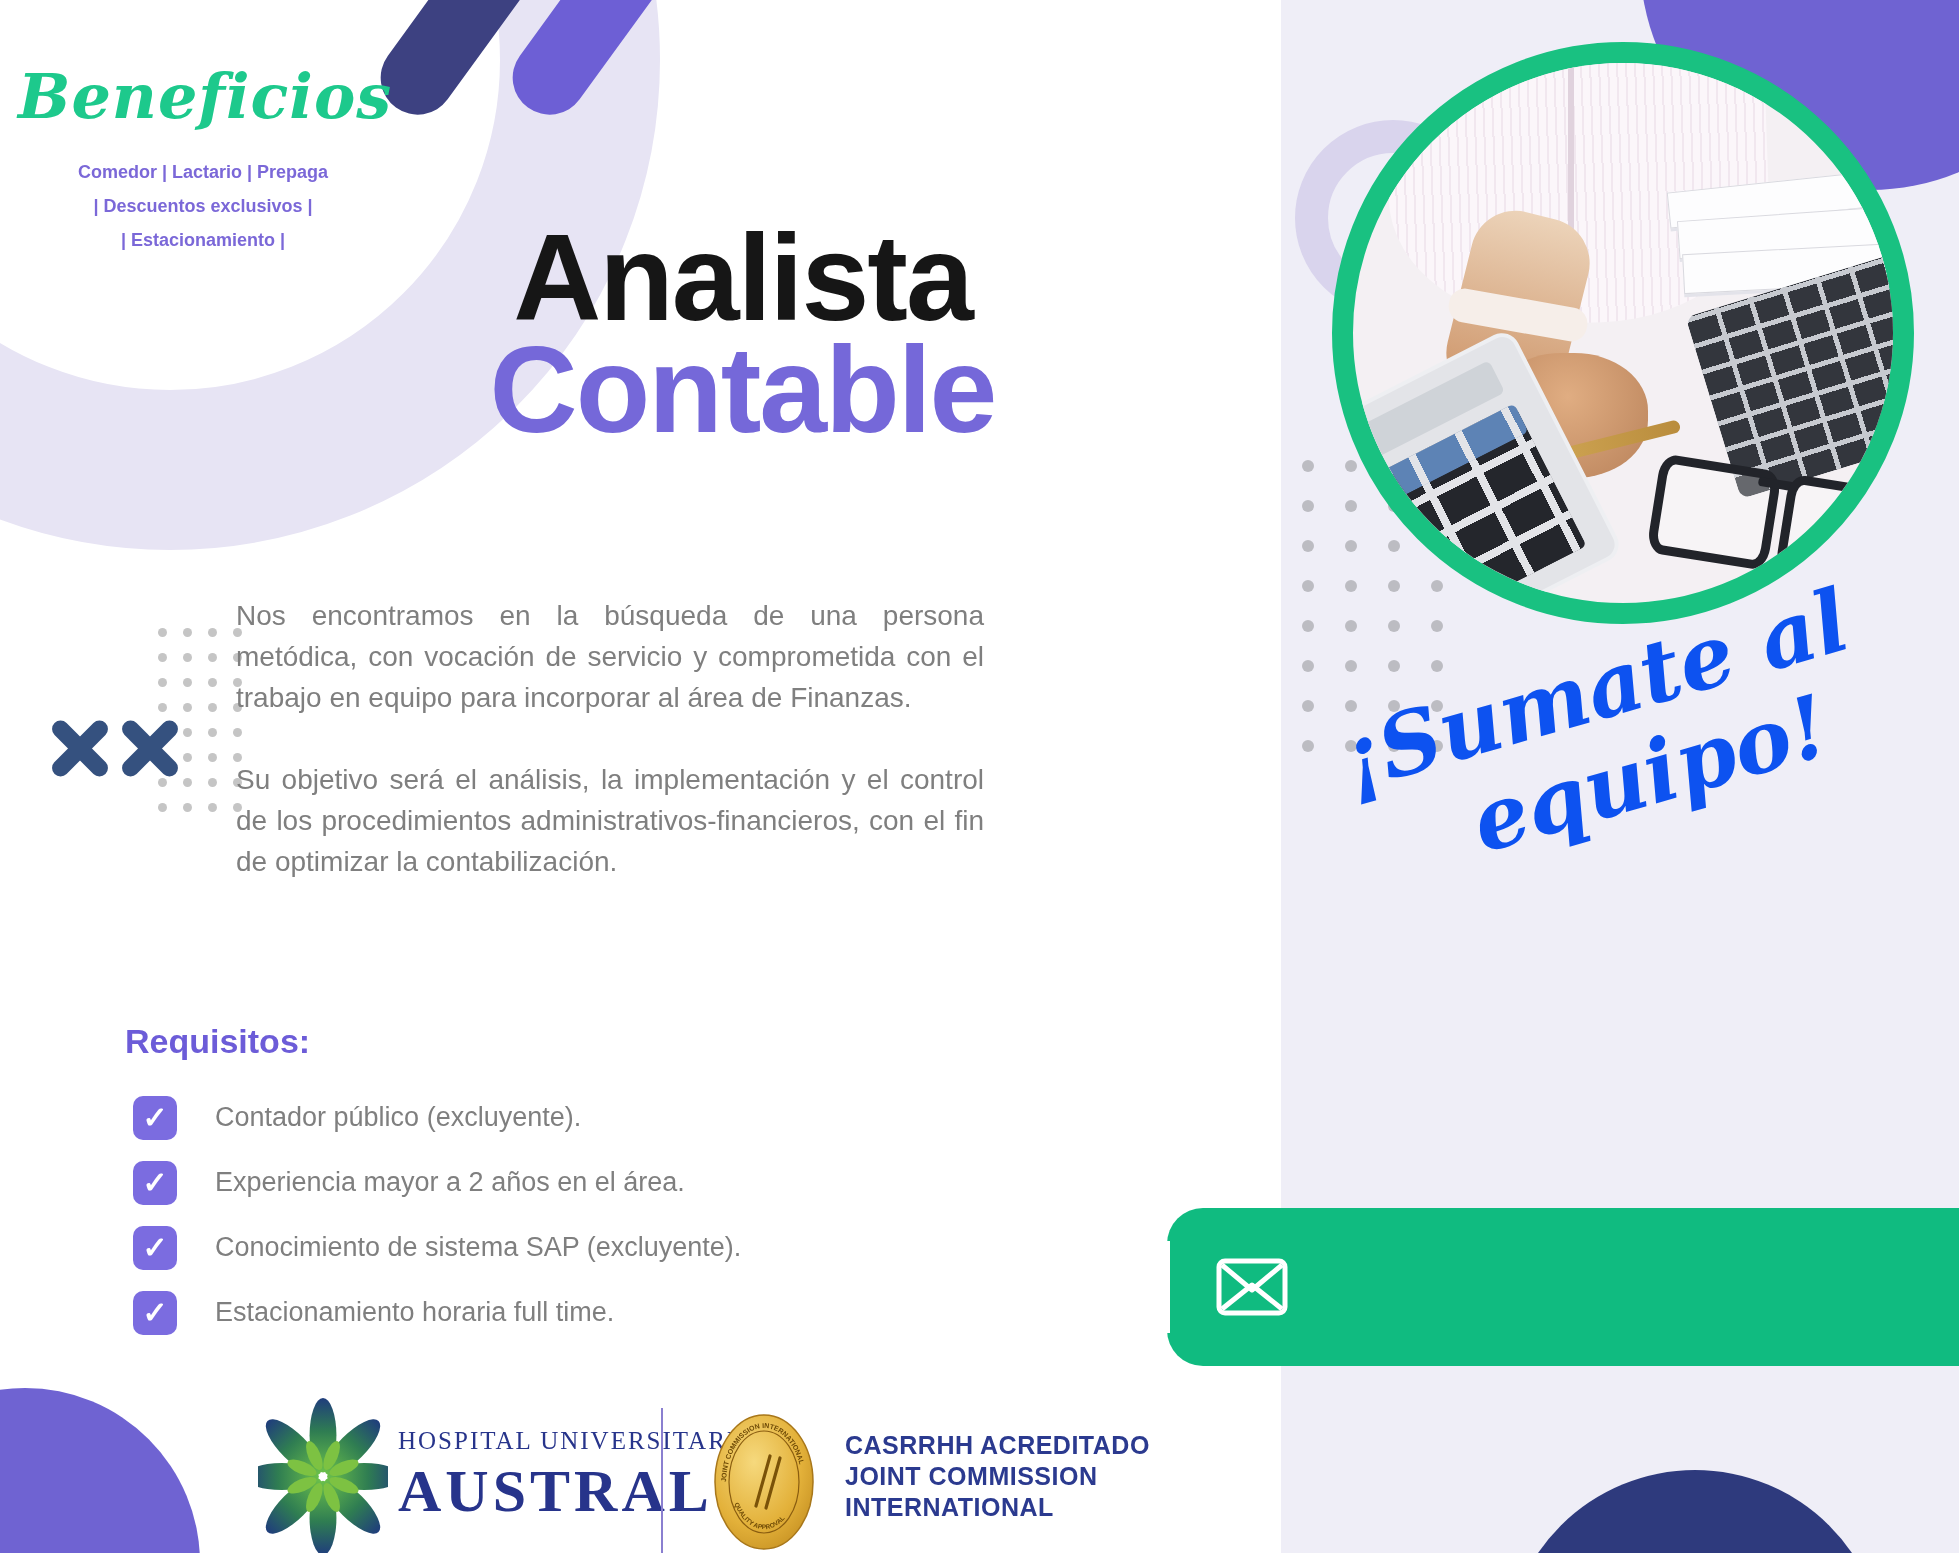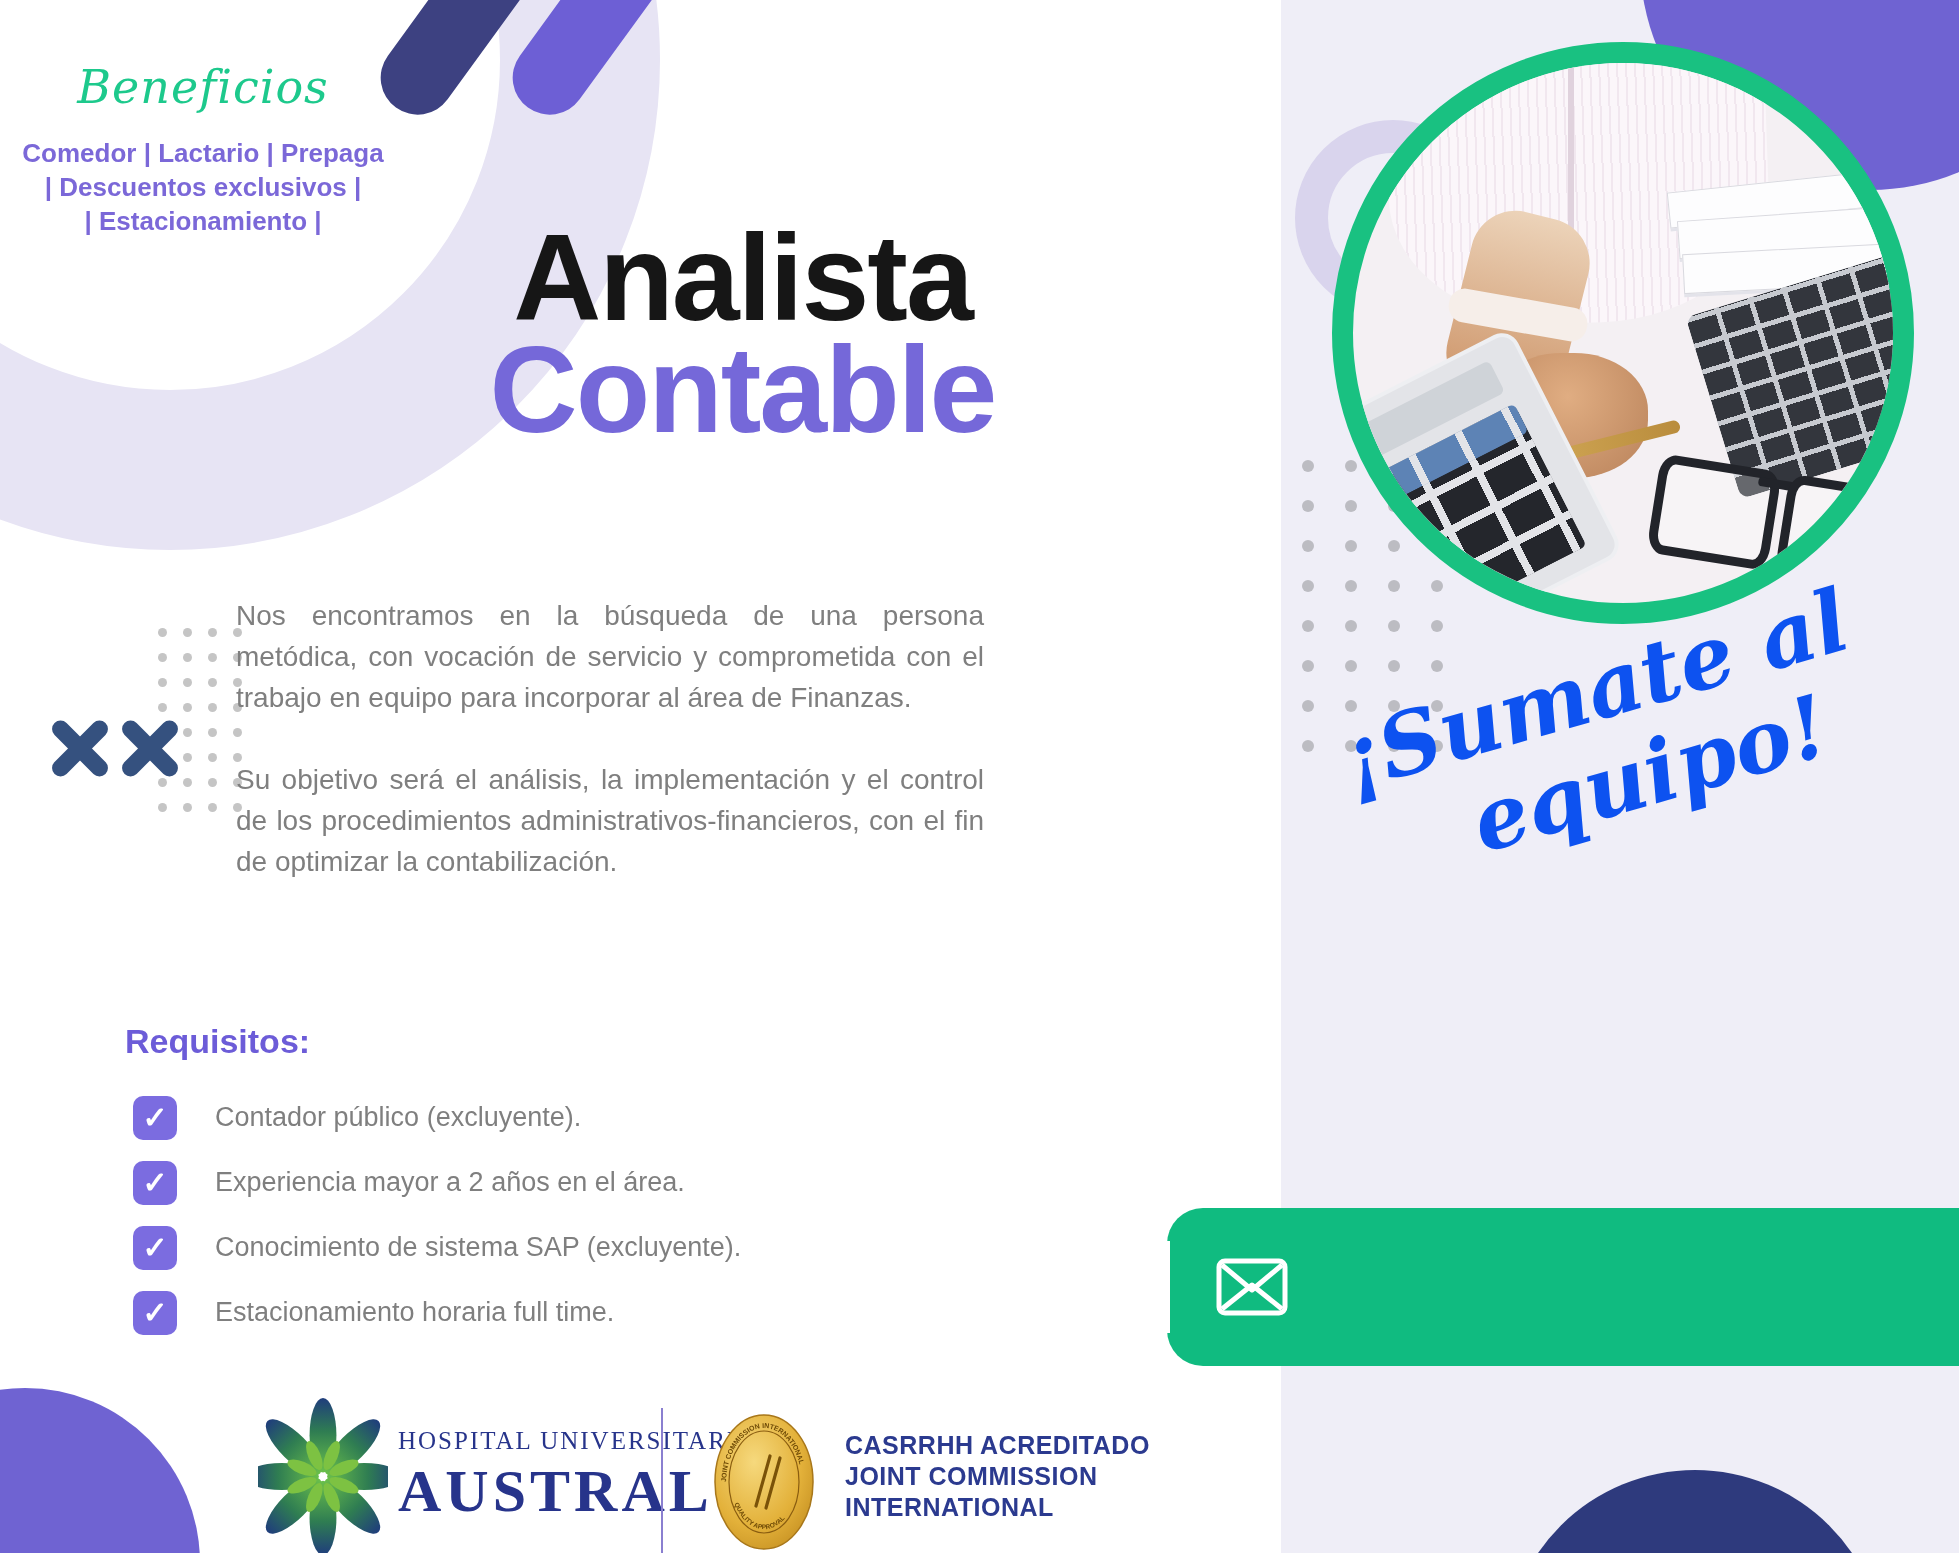--- a/index.html
+++ b/index.html
@@ -18,22 +18,22 @@
   .dot-grid span{position:absolute;border-radius:50%;display:block;}
   .xmark{position:absolute;width:66px;height:66px;z-index:2;}
   .xmark i{position:absolute;left:50%;top:50%;width:72px;height:17px;margin:-8px 0 0 -36px;background:#35517f;border-radius:9px;display:block;}
   .xmark i.a{transform:rotate(45deg);} .xmark i.b{transform:rotate(-45deg);}
   .ring-behind{position:absolute;left:1295px;top:120px;width:130px;height:130px;border:33px solid #d9d4ed;border-radius:50%;z-index:2;}
   .purple-top-circle{position:absolute;left:1640px;top:-270px;width:460px;height:460px;border-radius:50%;background:#6f63d2;z-index:2;}
   .purple-bl-circle{position:absolute;left:-150px;top:1388px;width:350px;height:350px;border-radius:50%;background:#6f63d2;z-index:2;}
   .navy-br-circle{position:absolute;left:1505px;top:1470px;width:380px;height:380px;border-radius:50%;background:#2e3a7d;z-index:2;}
   
   .benefits{position:absolute;left:18px;top:60px;width:370px;text-align:center;z-index:3;}
-  .benefits-title{font-family:"DejaVu Serif",serif;font-style:italic;font-weight:normal;font-size:46px;color:#1dc98c;letter-spacing:1px;}
-  .benefits-lines{margin-top:22px;font-size:26px;font-weight:bold;color:#7b68d8;line-height:34px;}
+  .benefits-title{font-family:"DejaVu Serif",serif;font-style:italic;font-weight:bold;font-size:62px;color:#1dc98c;letter-spacing:1px;}
+  .benefits-lines{margin-top:22px;font-size:18px;font-weight:bold;color:#7b68d8;line-height:34px;}
   
   .job-title{position:absolute;left:430px;top:222px;width:625px;text-align:center;z-index:3;font-weight:bold;line-height:112px;letter-spacing:-2px;}
   .job-title .l1{font-size:122px;color:#161616;display:block;}
   .job-title .l2{font-size:122px;color:#7568d9;display:block;}
   
   .desc{position:absolute;left:236px;top:595px;width:748px;z-index:3;color:#7f7f7f;font-size:28px;line-height:41px;text-align:justify;}
   .desc p{margin:0 0 41px 0;}
   
   .req-heading{position:absolute;left:125px;top:1022px;font-size:34px;font-weight:bold;color:#6c5cd8;z-index:3;}
   .req-list{position:absolute;left:133px;top:1085px;z-index:3;}

